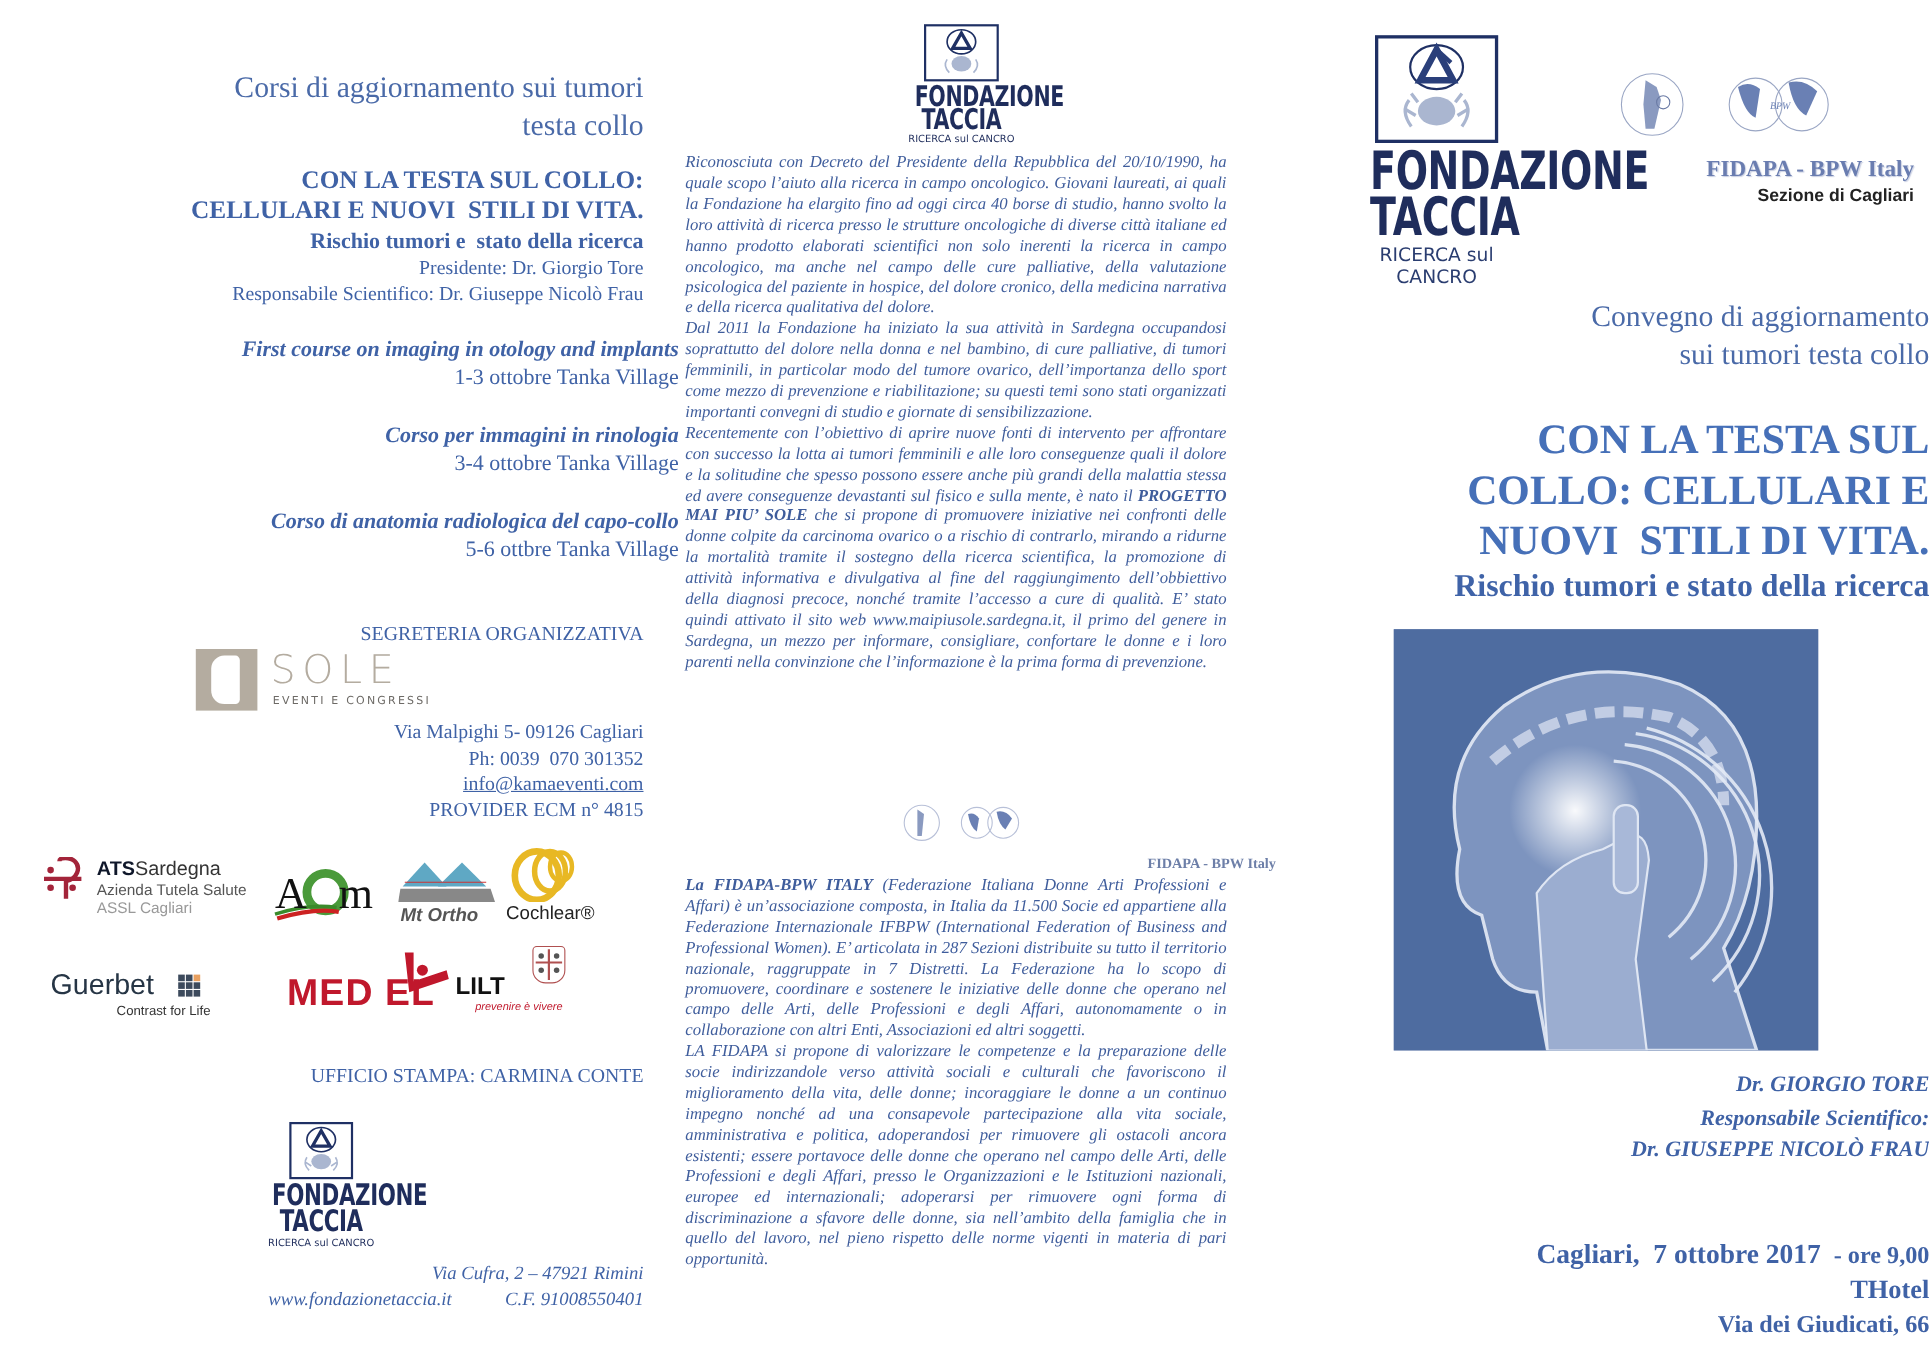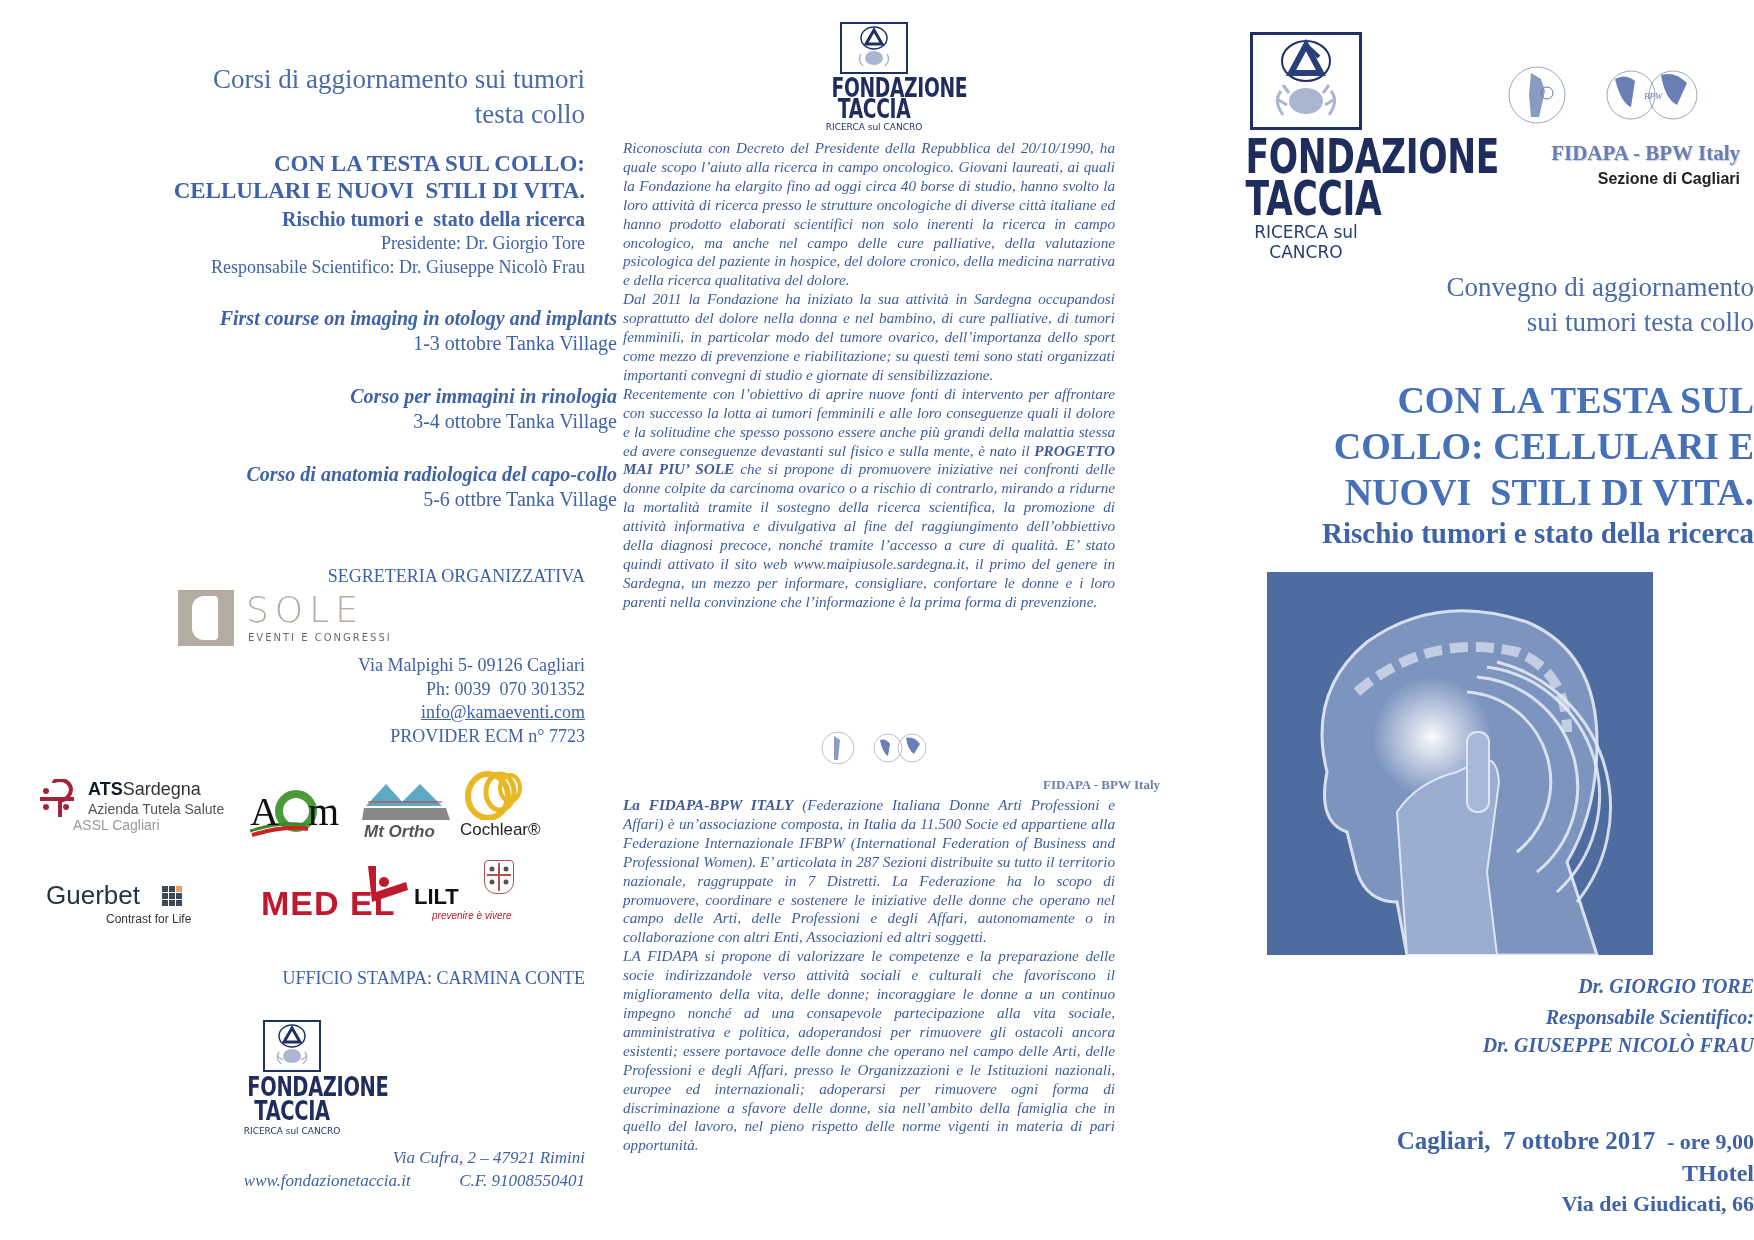--- a/index.html
+++ b/index.html
@@ -24,21 +24,21 @@
   .kama-tag { position: absolute; left: 70px; top: 42px; font-family: "DejaVu Sans", sans-serif; font-size: 10px; letter-spacing: 2px; color: #6d6a66; }
   .l-contact { left: 0; width: 585px; top: 654px; font-size: 18px; line-height: 23.5px; color: #3f62a6; }
   .l-contact .mail { text-decoration: underline; }
 
   .sponsor { position: absolute; font-family: "Liberation Sans", "DejaVu Sans", sans-serif; }
   .ats { left: 34px; top: 775px; width: 210px; height: 60px; }
   .ats-mark { position: absolute; left: 0; top: 4px; width: 44px; height: 40px; }
   .ats-t1 { position: absolute; left: 54px; top: 4px; font-size: 18px; color: #333; }
   .ats-t1 b { font-weight: bold; color: #0f172a; text-align: right; }
   .ats-t2 { position: absolute; left: 54px; top: 26px; font-size: 14px; color: #555; }
-  .ats-t3 { position: absolute; left: 39px; top: 42px; font-size: 14px; color: #999; }
+  .ats-t3 { position: absolute; left: 54px; top: 42px; font-size: 14px; color: #999; }
   .aiom { left: 246px; top: 785px; width: 110px; height: 50px; font-family: "Liberation Serif", serif; font-size: 40px; color: #111; }
   .mtortho { left: 362px; top: 782px; width: 90px; height: 60px; }
   .mtortho-txt { position: absolute; left: 2px; top: 40px; font-size: 17px; font-weight: bold; font-style: italic; color: #555; }
   .cochlear { left: 460px; top: 770px; width: 90px; height: 70px; }
   .cochlear-txt { position: absolute; left: 0; top: 50px; font-size: 17px; color: #222; }
   .guerbet { left: 46px; top: 880px; width: 160px; height: 50px; }
   .guerbet-txt { position: absolute; left: 0; top: 0; font-size: 26px; color: #263545; }
   .guerbet-sub { position: absolute; left: 60px; top: 32px; font-size: 12px; color: #333; }
   .guerbet-grid { position: absolute; left: 116px; top: 6px; width: 20px; height: 20px; display: grid; grid-template-columns: repeat(3, 6px); gap: 1px; }
   .guerbet-grid span { background: #3c4a5c; }
@@ -57,21 +57,21 @@
   .ft-name { position: absolute; left: 0; width: 100%; font-family: "DejaVu Sans", sans-serif; font-weight: bold; color: #1f2d5c; transform: scaleX(0.72); transform-origin: center; letter-spacing: -0.5px; }
   .ft-sub { position: absolute; left: 0; width: 100%; font-family: "DejaVu Sans", sans-serif; color: #1f2d5c; }
 
   
   .m-body { left: 623px; width: 492px; font-size: 15.2px; line-height: 18.9px; font-style: italic; text-align: justify; color: #3f5d9c; }
   .m-body b { font-weight: bold; }
   .m-fid-logos { left: 818px; top: 730px; width: 120px; height: 36px; }
   .m-fid-label { left: 600px; width: 560px; top: 777px; font-size: 13px; font-weight: bold; color: #6d7fa8; }
 
   
-  .r-fid-logos { left: 1507px; top: 65px; width: 210px; height: 62px; }
+  .r-fid-logos { left: 1472px; top: 65px; width: 210px; height: 62px; }
   .r-fid-title { left: 1460px; width: 280px; top: 141px; font-size: 21px; font-weight: bold; color: #6a7db0; text-shadow: 1px 1px 1px #c7cde0; }
   .r-fid-sez { left: 1460px; width: 280px; top: 170px; font-family: "Liberation Sans", "DejaVu Sans", sans-serif; font-size: 16px; font-weight: bold; color: #222; }
   .r-conv { left: 1180px; width: 574px; top: 270px; font-size: 27px; line-height: 35px; color: #4a6aa8; }
   .r-main { left: 1180px; width: 574px; top: 377px; font-size: 38px; line-height: 46px; font-weight: bold; color: #4670b8; }
   .r-sub { left: 1180px; width: 574px; top: 516px; font-size: 29px; line-height: 34px; font-weight: bold; color: #3f63a8; }
   .r-img { left: 1267px; top: 572px; width: 386px; height: 383px; background: #4e6ca0; overflow: hidden; }
   .r-pres { left: 1180px; width: 574px; top: 972px; font-size: 20px; line-height: 28px; font-style: italic; font-weight: bold; color: #3f62a6; }
   .r-date { left: 1180px; width: 574px; top: 1124px; font-size: 25px; line-height: 33px; font-weight: bold; color: #3f62a6; }
   .r-date .small { font-size: 22px; }
   .r-hotel { left: 1180px; width: 574px; top: 1157px; font-size: 24px; line-height: 32px; font-weight: bold; color: #3f62a6; }
@@ -115,21 +115,21 @@
 <div class="abs kama">
   <div class="kama-bracket"></div>
   <div class="kama-word">SOLE</div>
   <div class="kama-tag">EVENTI E CONGRESSI</div>
 </div>
 
 <div class="abs center l-contact">
   <div>Via Malpighi 5- 09126 Cagliari</div>
   <div style="white-space:pre">Ph: 0039  070 301352</div>
   <div><span class="mail">info@kamaeventi.com</span></div>
-  <div>PROVIDER ECM n° 7723</div>
+  <div>PROVIDER ECM n° 4815</div>
 </div>
 
 <div class="sponsor ats">
   <svg class="ats-mark" viewBox="0 0 44 40">
     <path d="M20 4 C20 0 30 0 34 4 C40 10 36 20 26 22 L26 38 M6 20 L40 20" stroke="#a3243a" stroke-width="4" fill="none"></path>
     <circle cx="12" cy="12" r="3" fill="#a3243a"></circle>
       <circle cx="12" cy="28" r="3" fill="#a3243a"></circle>
     <circle cx="32" cy="28" r="3" fill="#a3243a"></circle>
   </svg>
   <div class="ats-t1"><b>ATS</b><span>Sardegna</span></div>

